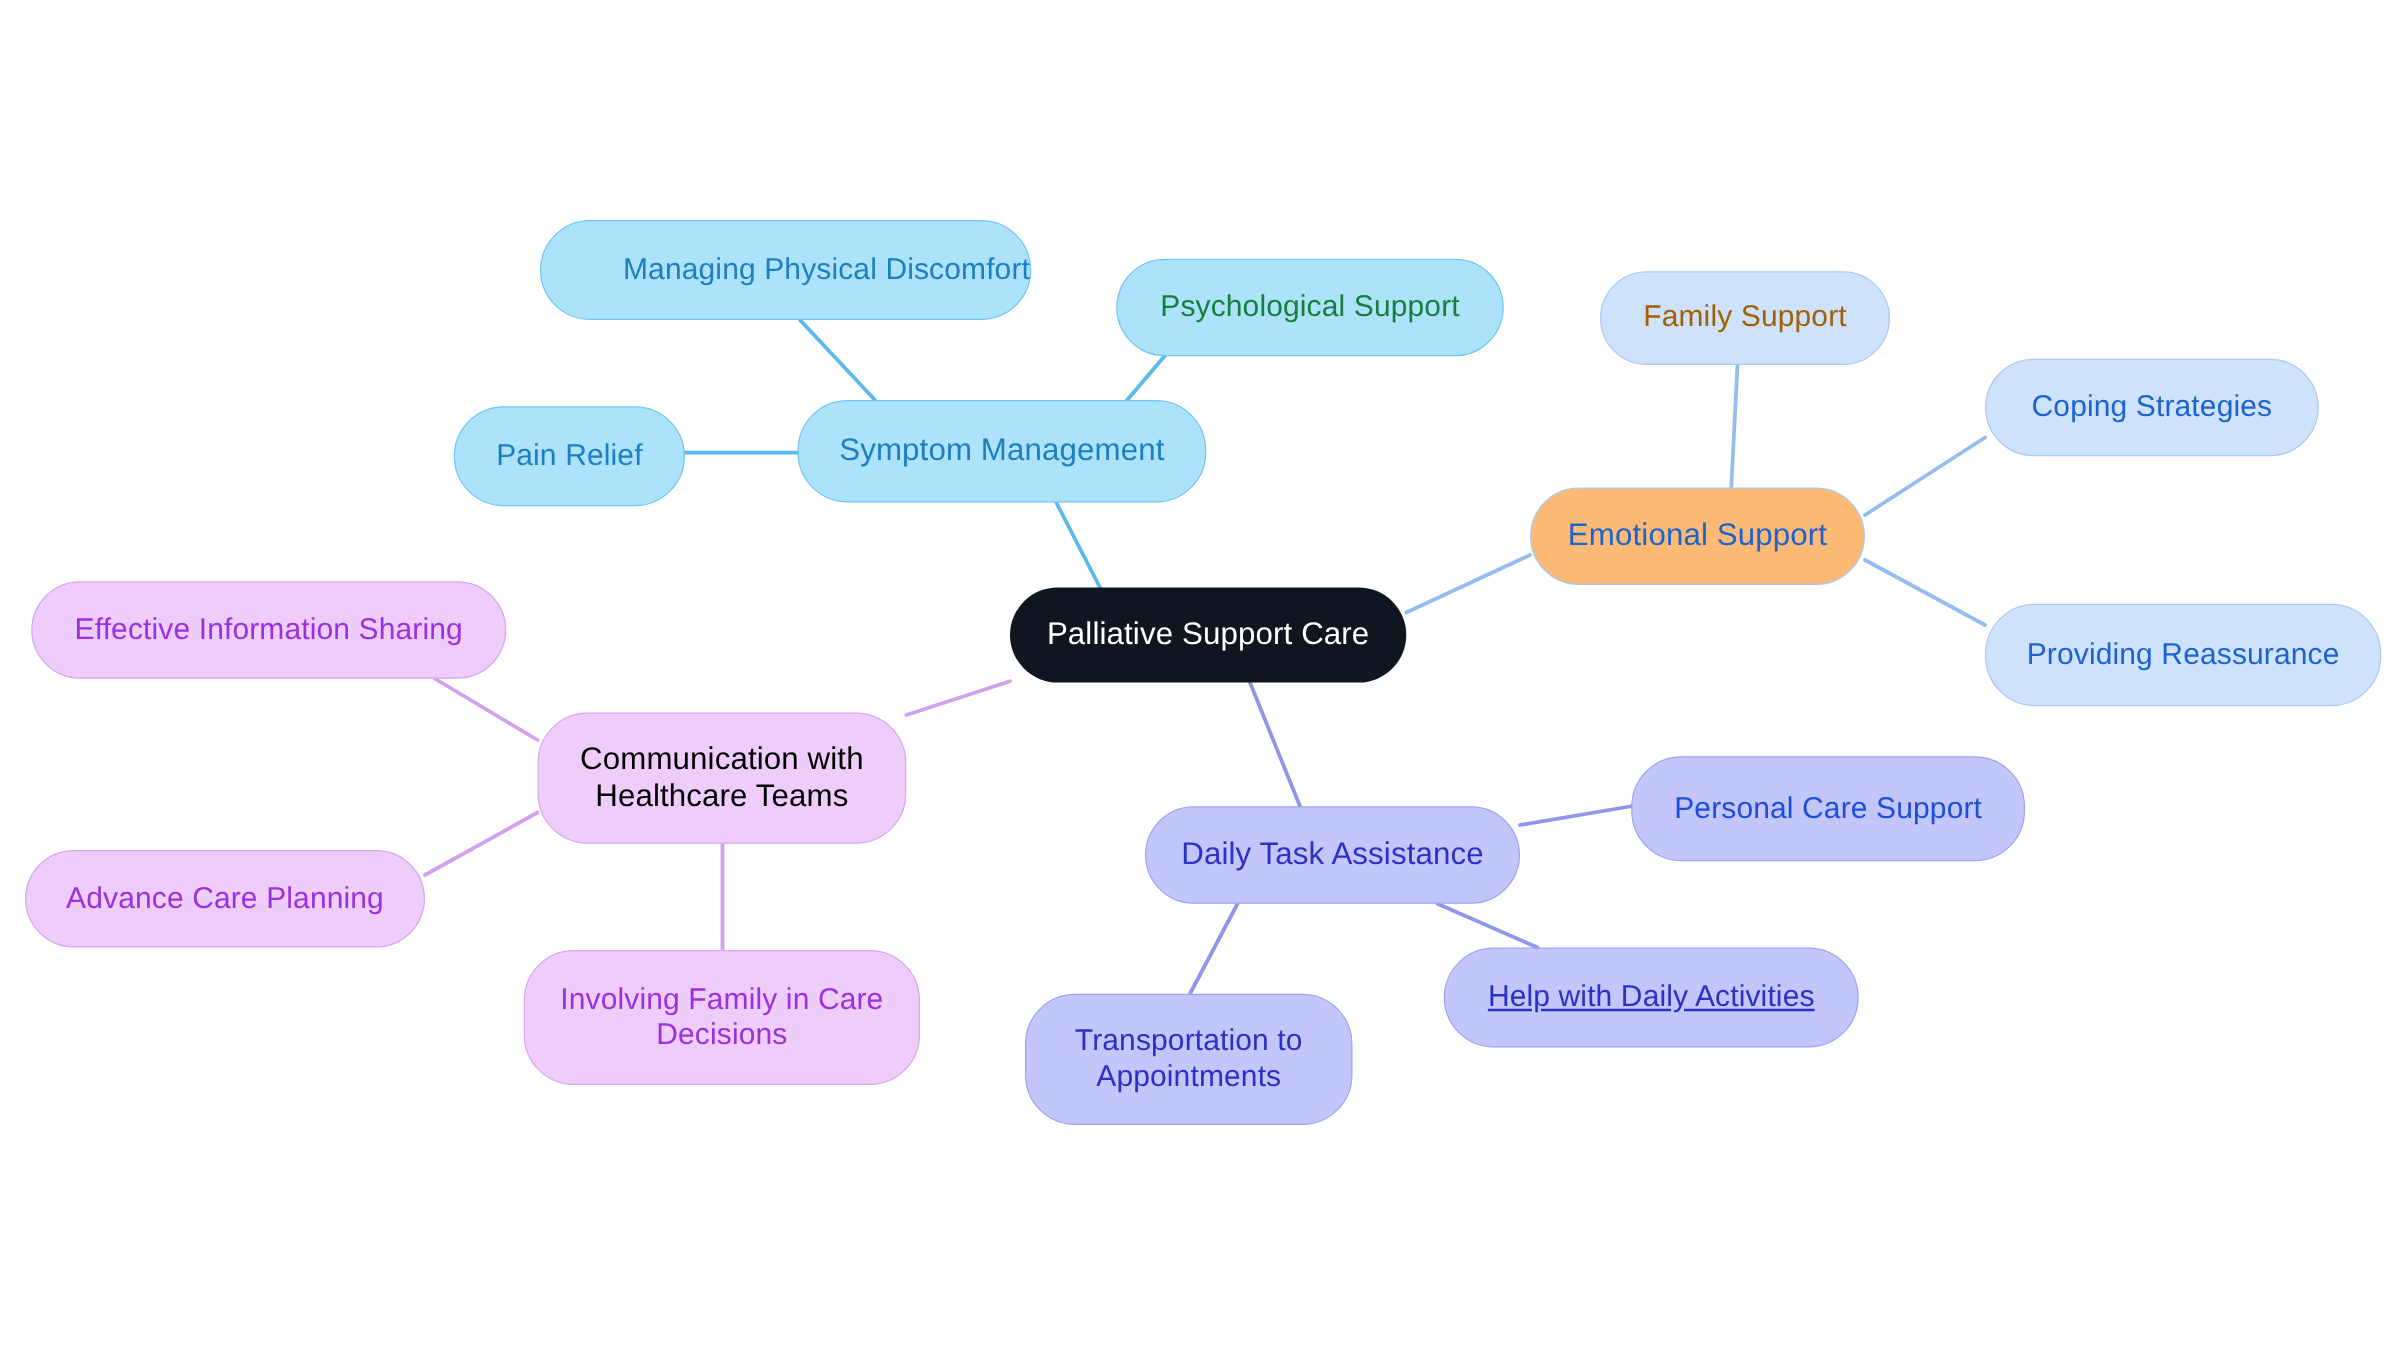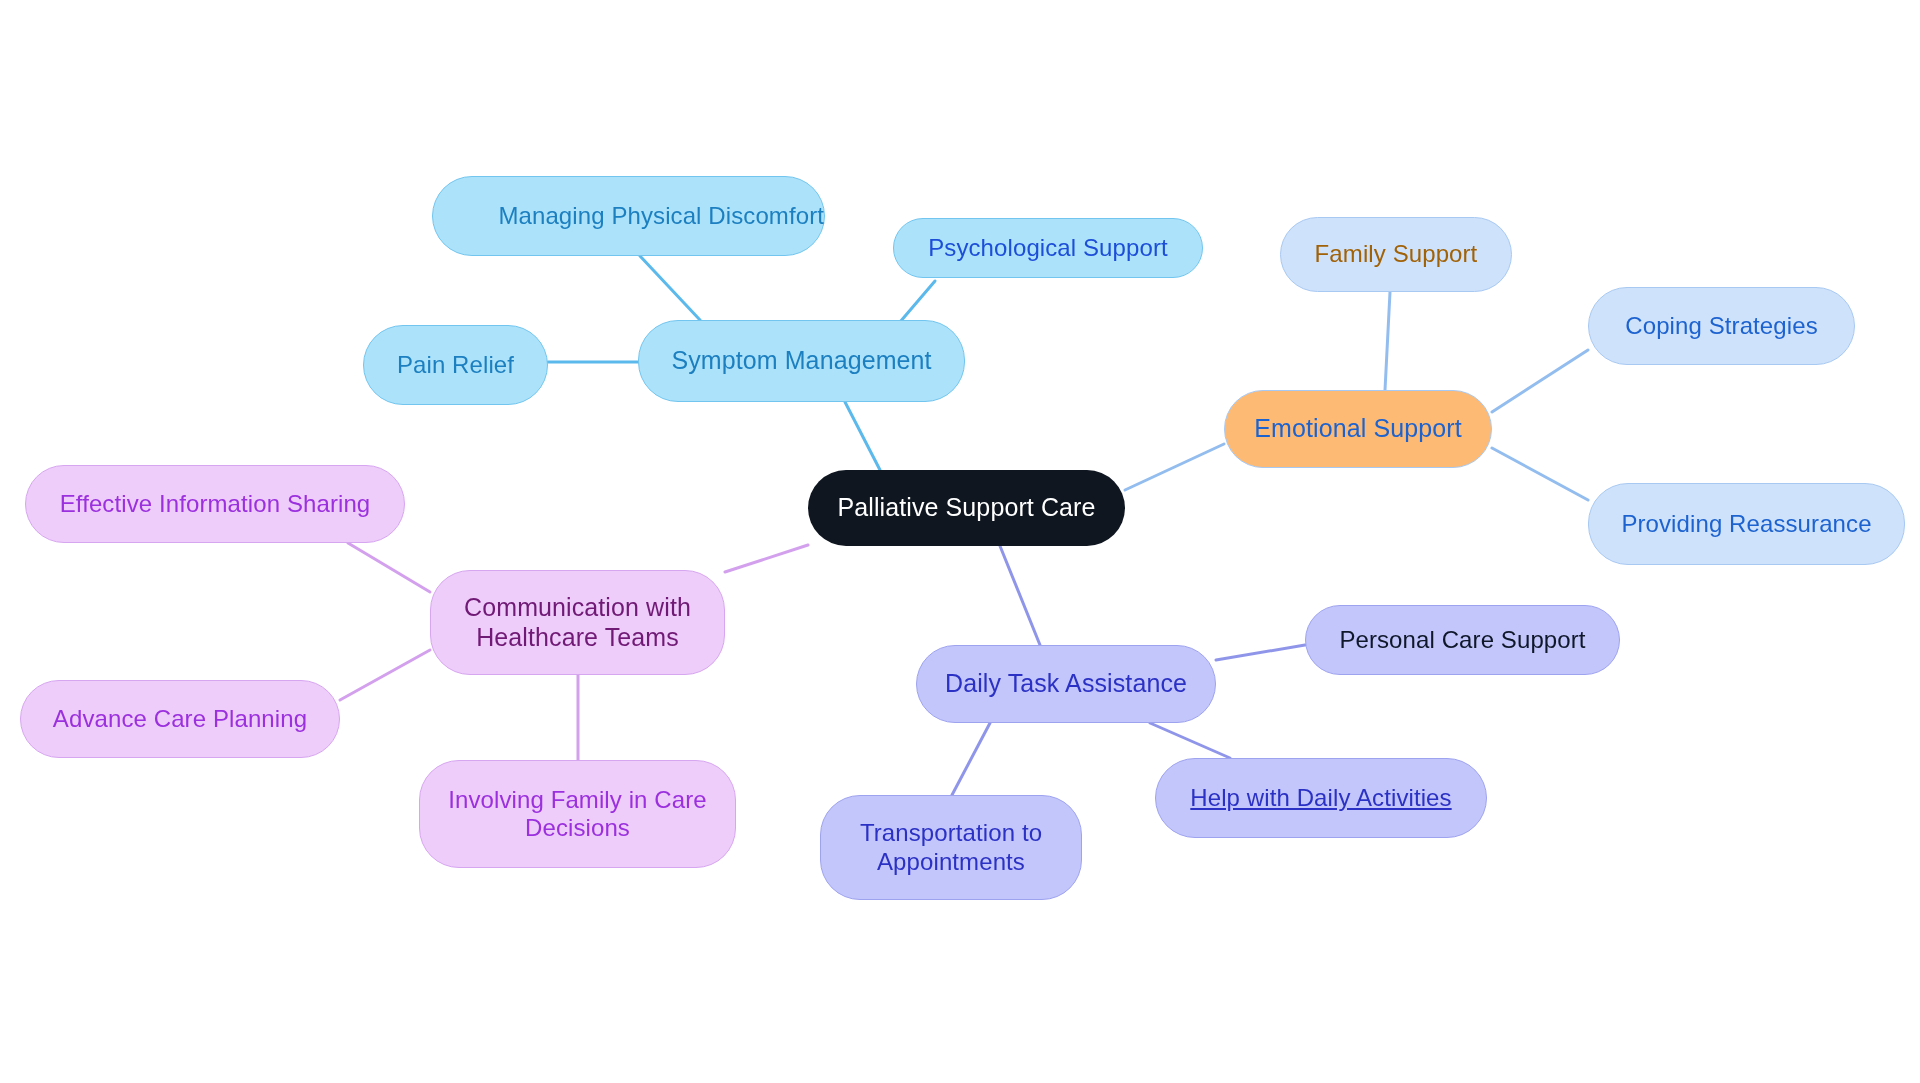--- a/index.html
+++ b/index.html
@@ -67,33 +67,33 @@
       <line x1="1492" y1="448" x2="1588" y2="500" stroke="#93bdee" stroke-width="3" stroke-linecap="round"></line>
       <line x1="1216" y1="660" x2="1305" y2="645" stroke="#8f96ea" stroke-width="3" stroke-linecap="round"></line>
       <line x1="1150" y1="723" x2="1230" y2="758" stroke="#8f96ea" stroke-width="3" stroke-linecap="round"></line>
       <line x1="990" y1="723" x2="952" y2="795" stroke="#8f96ea" stroke-width="3" stroke-linecap="round"></line>
       <line x1="430" y1="592" x2="348" y2="543" stroke="#d3a0ee" stroke-width="3" stroke-linecap="round"></line>
       <line x1="430" y1="650" x2="340" y2="700" stroke="#d3a0ee" stroke-width="3" stroke-linecap="round"></line>
       <line x1="578" y1="675" x2="578" y2="760" stroke="#d3a0ee" stroke-width="3" stroke-linecap="round"></line>
     </svg>
   <div id="nodes">
       <div class="node leaf" style="left: 432px; top: 176px; width: 393px; height: 80px; background: rgb(172, 227, 251); color: rgb(28, 127, 192); border-color: rgb(114, 197, 239); justify-content: flex-end;"><span>Managing Physical Discomfort</span></div>
-      <div class="node leaf" style="left: 893px; top: 218px; width: 310px; height: 60px; background: rgb(172, 227, 251); color: #1d4ed8; border-color: rgb(114, 197, 239);"><span>Psychological Support</span></div>
+      <div class="node leaf" style="left: 893px; top: 207px; width: 310px; height: 78px; background: rgb(172, 227, 251); color: #15803d; border-color: rgb(114, 197, 239);"><span>Psychological Support</span></div>
       <div class="node leaf" style="left: 363px; top: 325px; width: 185px; height: 80px; background: rgb(172, 227, 251); color: rgb(28, 127, 192); border-color: rgb(114, 197, 239);"><span>Pain Relief</span></div>
       <div class="node branch" style="left: 638px; top: 320px; width: 327px; height: 82px; background: rgb(172, 227, 251); color: rgb(28, 127, 192); border-color: rgb(114, 197, 239);"><span>Symptom Management</span></div>
       <div class="node leaf" style="left: 1280px; top: 217px; width: 232px; height: 75px; background: rgb(207, 226, 251); color: #a16207; border-color: rgb(168, 201, 242);"><span>Family Support</span></div>
       <div class="node leaf" style="left: 1588px; top: 287px; width: 267px; height: 78px; background: rgb(207, 226, 251); color: rgb(29, 99, 208); border-color: rgb(168, 201, 242); text-align: center;"><span>Coping Strategies</span></div>
       <div class="node leaf" style="left: 1588px; top: 483px; width: 317px; height: 82px; background: rgb(207, 226, 251); color: rgb(29, 99, 208); border-color: rgb(168, 201, 242);"><span>Providing Reassurance</span></div>
       <div class="node branch" style="left: 1224px; top: 390px; width: 268px; height: 78px; background: #fdba74; color: rgb(29, 99, 208); border-color: rgb(168, 201, 242);"><span>Emotional Support</span></div>
-      <div class="node leaf" style="left: 1305px; top: 605px; width: 315px; height: 70px; background: rgb(195, 198, 251); color: #0f172a; border-color: rgb(158, 163, 239);"><span>Personal Care Support</span></div>
+      <div class="node leaf" style="left: 1305px; top: 605px; width: 315px; height: 84px; background: rgb(195, 198, 251); color: #1d4ed8; border-color: rgb(158, 163, 239);"><span>Personal Care Support</span></div>
       <div class="node leaf" style="left: 1155px; top: 758px; width: 332px; height: 80px; background: rgb(195, 198, 251); color: rgb(43, 49, 196); border-color: rgb(158, 163, 239); text-decoration: underline;"><span>Help with Daily Activities</span></div>
       <div class="node leaf" style="left: 820px; top: 795px; width: 262px; height: 105px; background: rgb(195, 198, 251); color: rgb(43, 49, 196); border-color: rgb(158, 163, 239);"><span>Transportation to
 Appointments</span></div>
       <div class="node branch" style="left: 916px; top: 645px; width: 300px; height: 78px; background: rgb(195, 198, 251); color: rgb(43, 49, 196); border-color: rgb(158, 163, 239);"><span>Daily Task Assistance</span></div>
       <div class="node leaf" style="left: 25px; top: 465px; width: 380px; height: 78px; background: rgb(238, 205, 250); color: rgb(155, 48, 222); border-color: rgb(215, 166, 240);"><span>Effective Information Sharing</span></div>
       <div class="node leaf" style="left: 20px; top: 680px; width: 320px; height: 78px; background: rgb(238, 205, 250); color: rgb(155, 48, 222); border-color: rgb(215, 166, 240);"><span>Advance Care Planning</span></div>
       <div class="node leaf" style="left: 419px; top: 760px; width: 317px; height: 108px; background: rgb(238, 205, 250); color: rgb(155, 48, 222); border-color: rgb(215, 166, 240);"><span>Involving Family in Care
 Decisions</span></div>
-      <div class="node branch" style="left: 430px; top: 570px; width: 295px; height: 105px; background: rgb(238, 205, 250); color: #701a75; border-color: rgb(215, 166, 240);"><span>Communication with
+      <div class="node branch" style="left: 430px; top: 570px; width: 295px; height: 105px; background: rgb(238, 205, 250); color: #000000; border-color: rgb(215, 166, 240);"><span>Communication with
 Healthcare Teams</span></div>
       <div class="node root" style="left: 808px; top: 470px; width: 317px; height: 76px; background: rgb(15, 22, 32); color: rgb(255, 255, 255); border-color: rgb(15, 22, 32);"><span>Palliative Support Care</span></div>
     </div>
 </div>
 
 </body></html>

